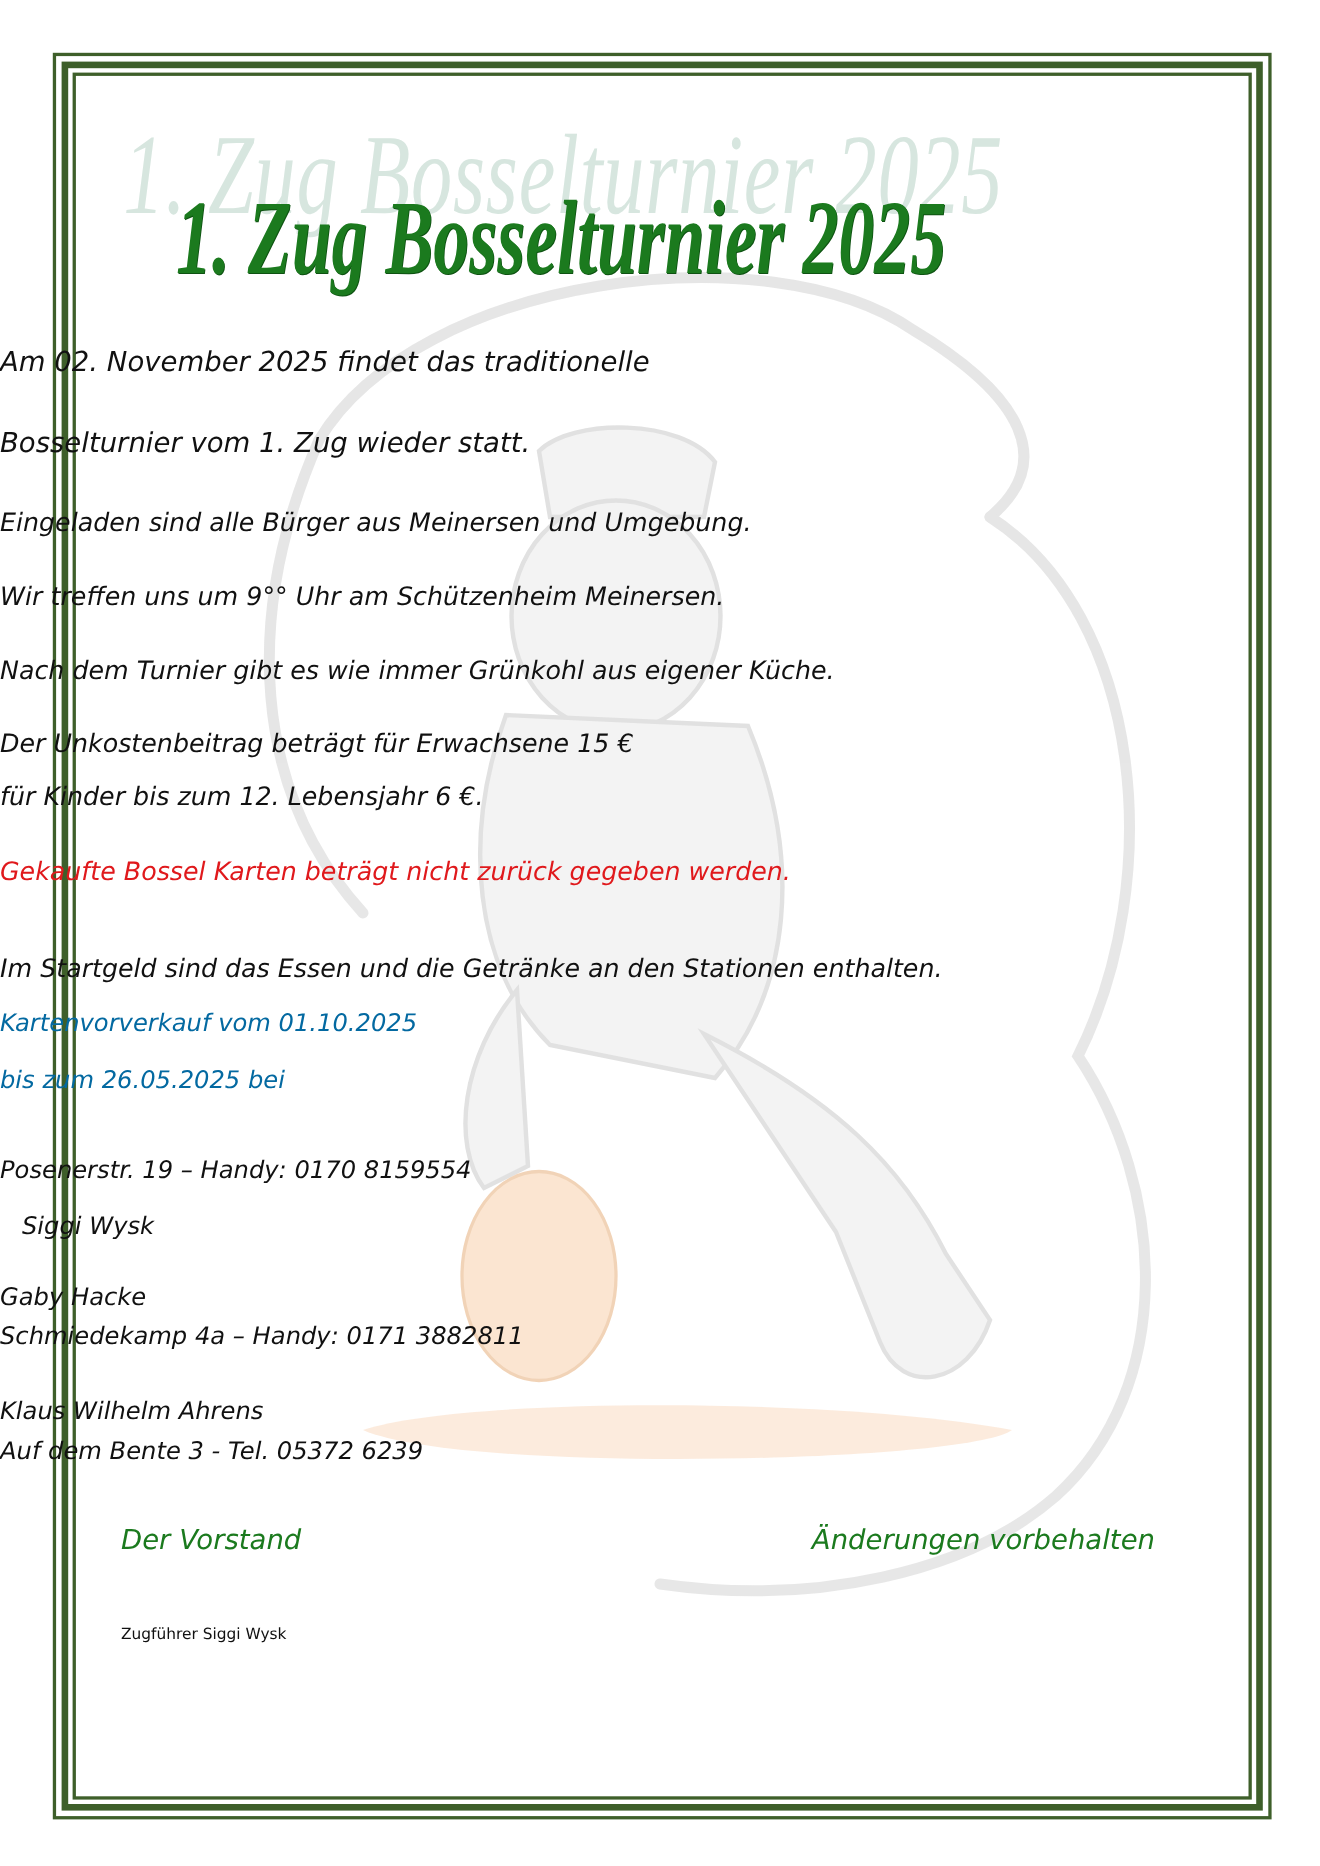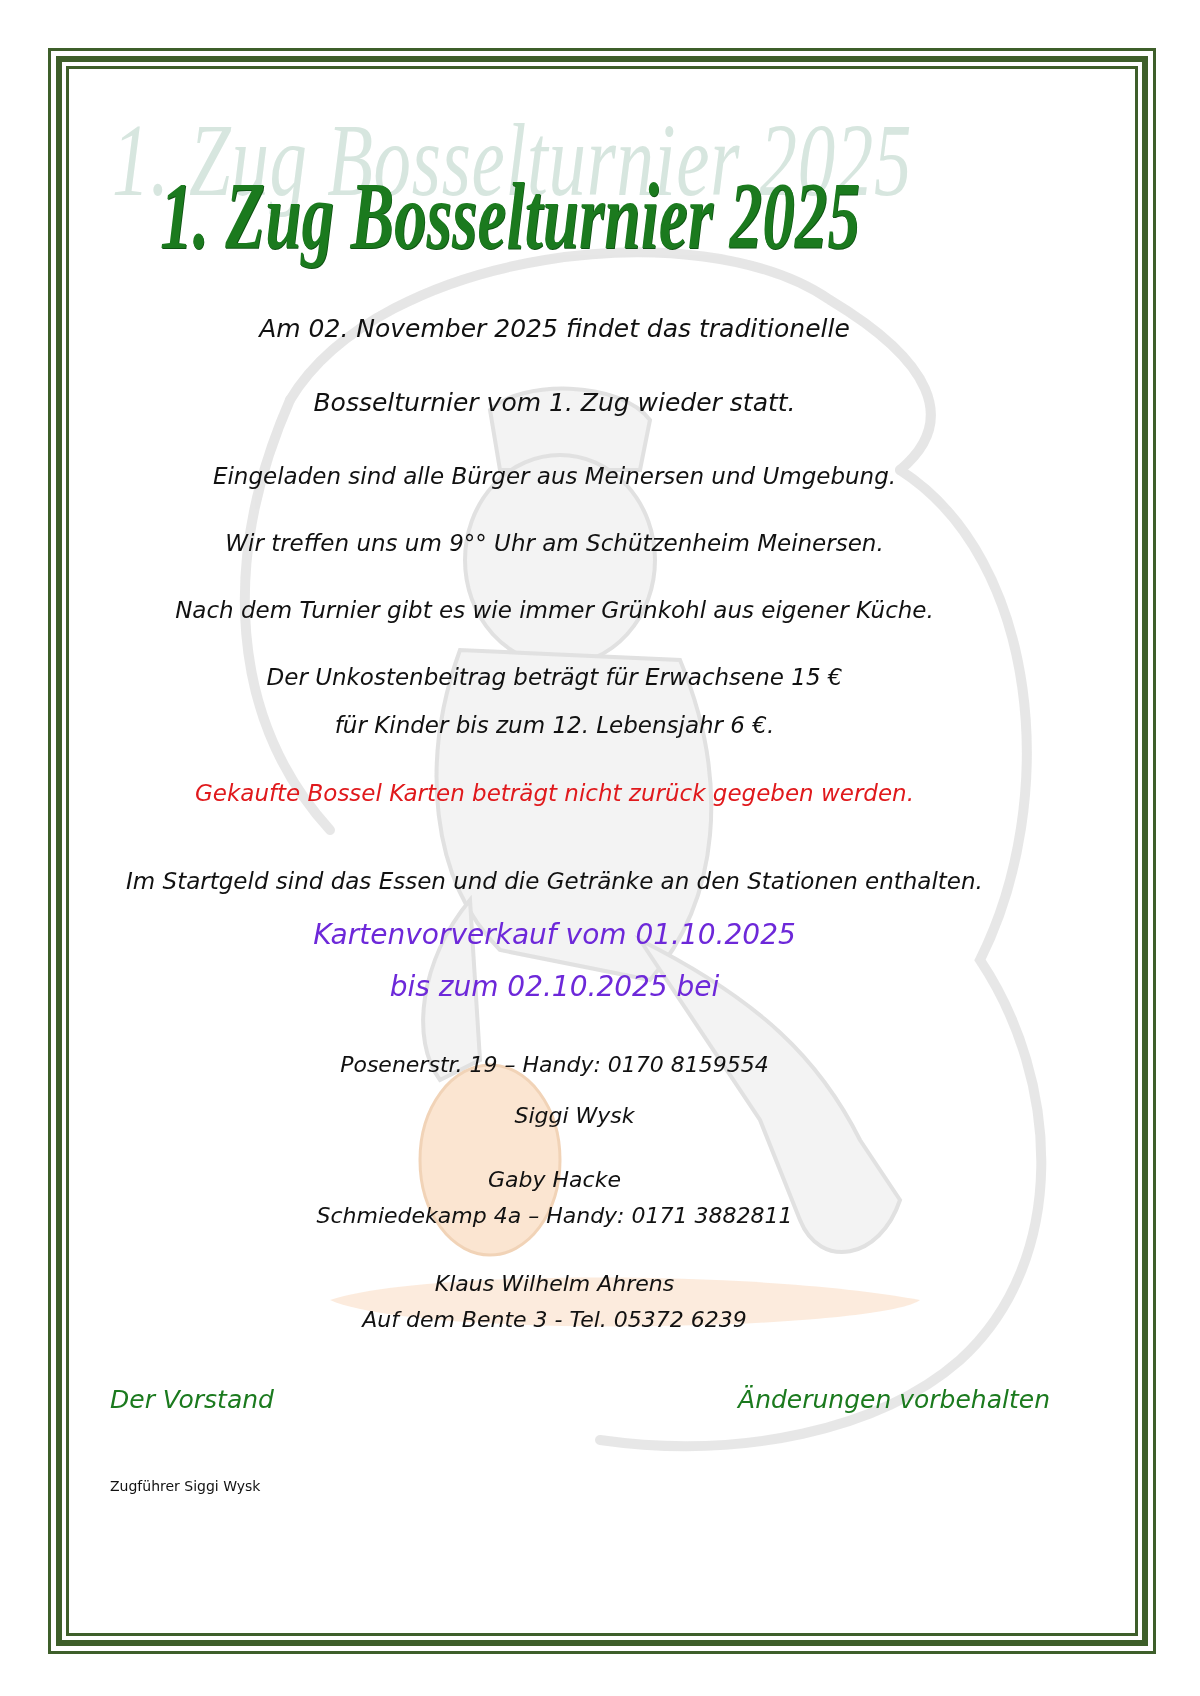--- a/index.html
+++ b/index.html
@@ -7,25 +7,25 @@
 
   .frame-outer { position: absolute; left: 48px; top: 48px; width: 1108px; height: 1606px; border: 3px solid #3e5f2a; box-sizing: border-box; }
   .frame-mid { position: absolute; left: 56px; top: 56px; width: 1092px; height: 1590px; border: 6px solid #3e5f2a; box-sizing: border-box; }
   .frame-inner { position: absolute; left: 66px; top: 66px; width: 1072px; height: 1570px; border: 3px solid #3e5f2a; box-sizing: border-box; }
 
   .bg-art { position: absolute; left: 0; top: 0; width: 1200px; height: 1696px; pointer-events: none; }
 
   .title-shadow { position: absolute; left: 112px; top: 100px; font-family: "Liberation Serif", serif; font-style: italic; font-size: 104px; color: #d7e6df; transform: scaleX(0.72); transform-origin: left top; white-space: nowrap; letter-spacing: 1px; }
   .title-main { position: absolute; left: 160px; top: 160px; font-family: "Liberation Serif", serif; font-style: italic; font-weight: bold; font-size: 96px; color: #1b7a1e; transform: scaleX(0.68); transform-origin: left top; white-space: nowrap; text-shadow: 1px 1px 0 #0e5212; }
 
-  .line { position: absolute; left: 0; width: 1109px; text-align: center; font-style: italic; color: #111; white-space: nowrap; font-family: "DejaVu Sans", sans-serif; }
+  .line { position: absolute; left: 0; width: 1109px; font-style: italic; color: #111; white-space: nowrap; font-family: "DejaVu Sans", sans-serif; }
   .l-lg { font-size: 25px; }
   .l-md { font-size: 23px; }
   .red { color: #e0191c; }
-  .red-big { font-size: 28px; color: #6d28d9; }
+  .red-big { font-size: 22px; color: #0369a1; }
   .contact { font-size: 22px; }
 
   .foot-left { position: absolute; left: 110px; top: 1385px; font-style: italic; font-size: 25px; color: #1b7a1e; font-family: "DejaVu Sans", sans-serif; }
   .foot-right { position: absolute; right: 150px; top: 1385px; font-style: italic; font-size: 25px; color: #1b7a1e; font-family: "DejaVu Sans", sans-serif; }
   .footer-small { position: absolute; left: 110px; top: 1478px; font-size: 14px; color: #111; font-family: "DejaVu Sans", sans-serif; }
 </style>
 </head>
 <body>
 
 <svg class="bg-art" viewBox="0 0 1200 1696">
@@ -56,21 +56,21 @@
 <div class="line l-lg" style="top:388px;">Bosselturnier vom 1. Zug wieder statt.</div>
 <div class="line l-md" style="top:463px;">Eingeladen sind alle Bürger aus Meinersen und Umgebung.</div>
 <div class="line l-md" style="top:530px;">Wir treffen uns um 9°° Uhr am Schützenheim Meinersen.</div>
 <div class="line l-md" style="top:597px;">Nach dem Turnier gibt es wie immer Grünkohl aus eigener Küche.</div>
 <div class="line l-md" style="top:664px;">Der Unkostenbeitrag beträgt für Erwachsene 15 €</div>
 <div class="line l-md" style="top:712px;">für Kinder bis zum 12. Lebensjahr 6 €.</div>
 <div class="line l-md red" style="top:780px;">Gekaufte Bossel Karten beträgt nicht zurück gegeben werden.</div>
 <div class="line l-md" style="top:868px;">Im Startgeld sind das Essen und die Getränke an den Stationen enthalten.</div>
 
 <div class="line red-big" style="top:918px;">Kartenvorverkauf vom 01.10.2025</div>
-<div class="line red-big" style="top:970px;">bis zum 02.10.2025 bei</div>
+<div class="line red-big" style="top:970px;">bis zum 26.05.2025 bei</div>
 
 <div class="line contact" style="top:1103px;margin-left:20px;">Siggi Wysk</div>
 <div class="line contact" style="top:1052px;">Posenerstr. 19 – Handy:  0170 8159554</div>
 <div class="line contact" style="top:1167px;">Gaby Hacke</div>
 <div class="line contact" style="top:1203px;">Schmiedekamp 4a – Handy: 0171 3882811</div>
 <div class="line contact" style="top:1271px;">Klaus Wilhelm Ahrens</div>
 <div class="line contact" style="top:1307px;">Auf dem Bente 3 - Tel. 05372 6239</div>
 
 <div class="foot-left">Der Vorstand</div>
 <div class="foot-right">Änderungen vorbehalten</div>

